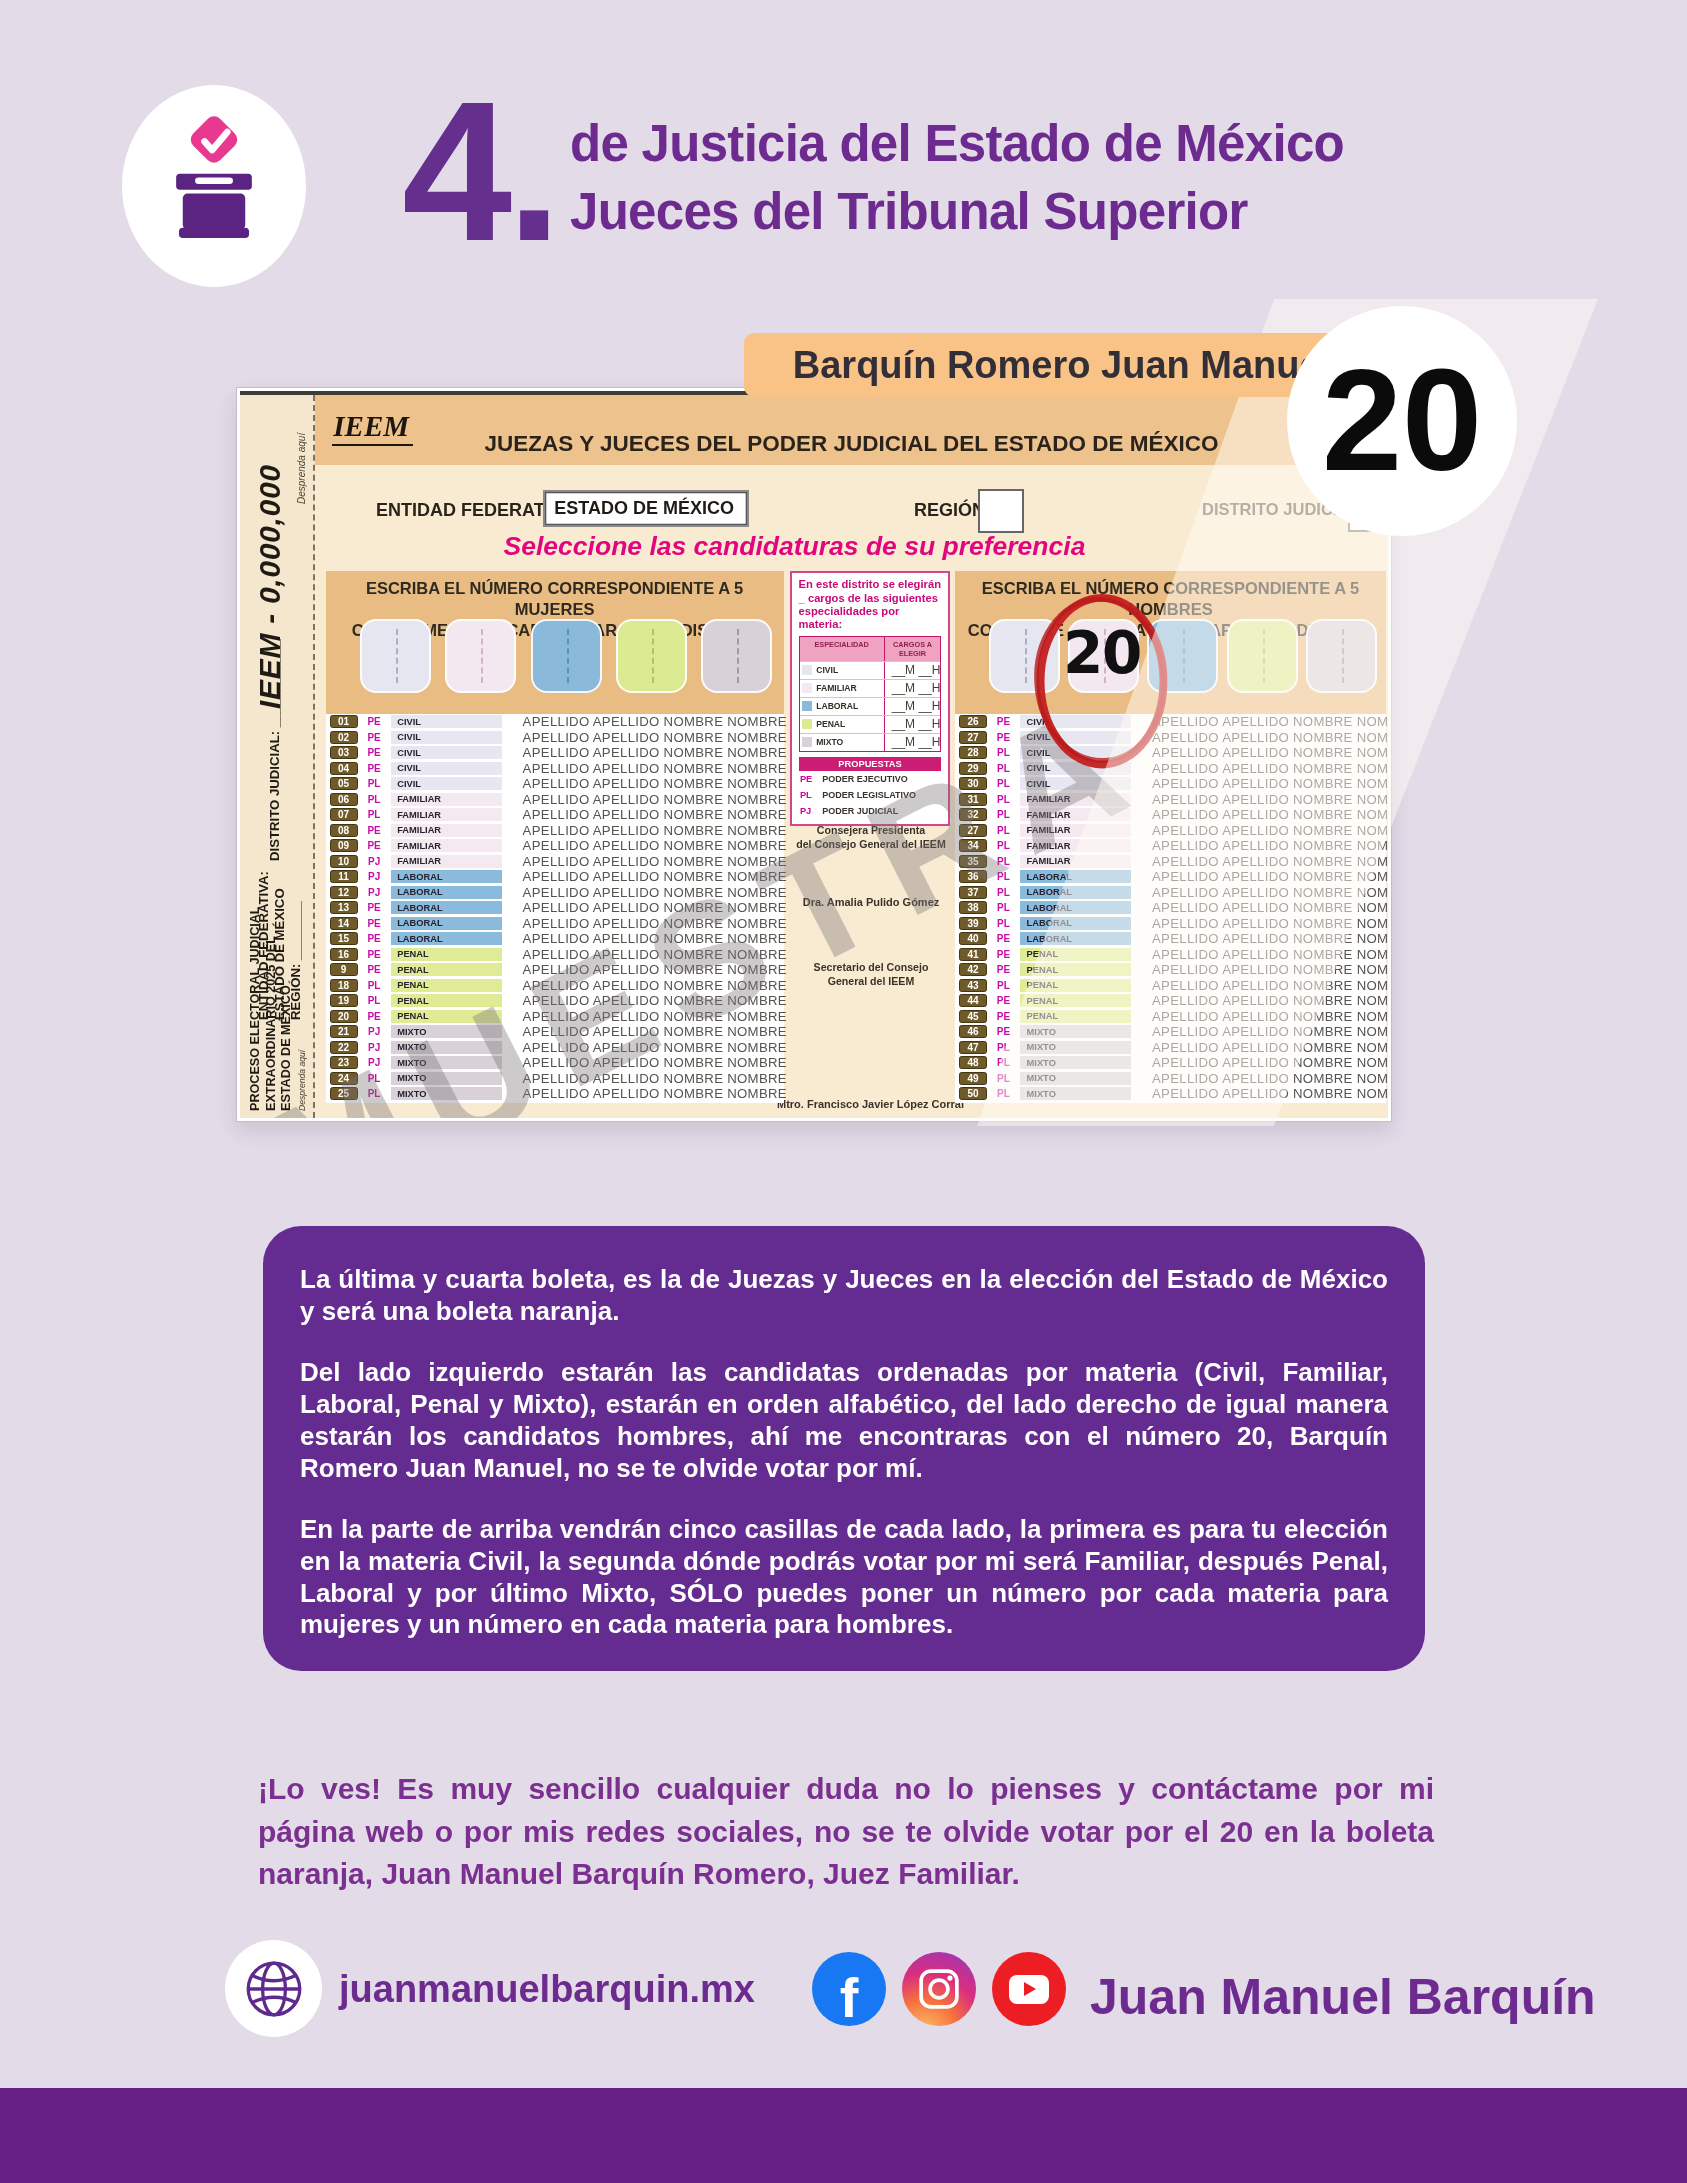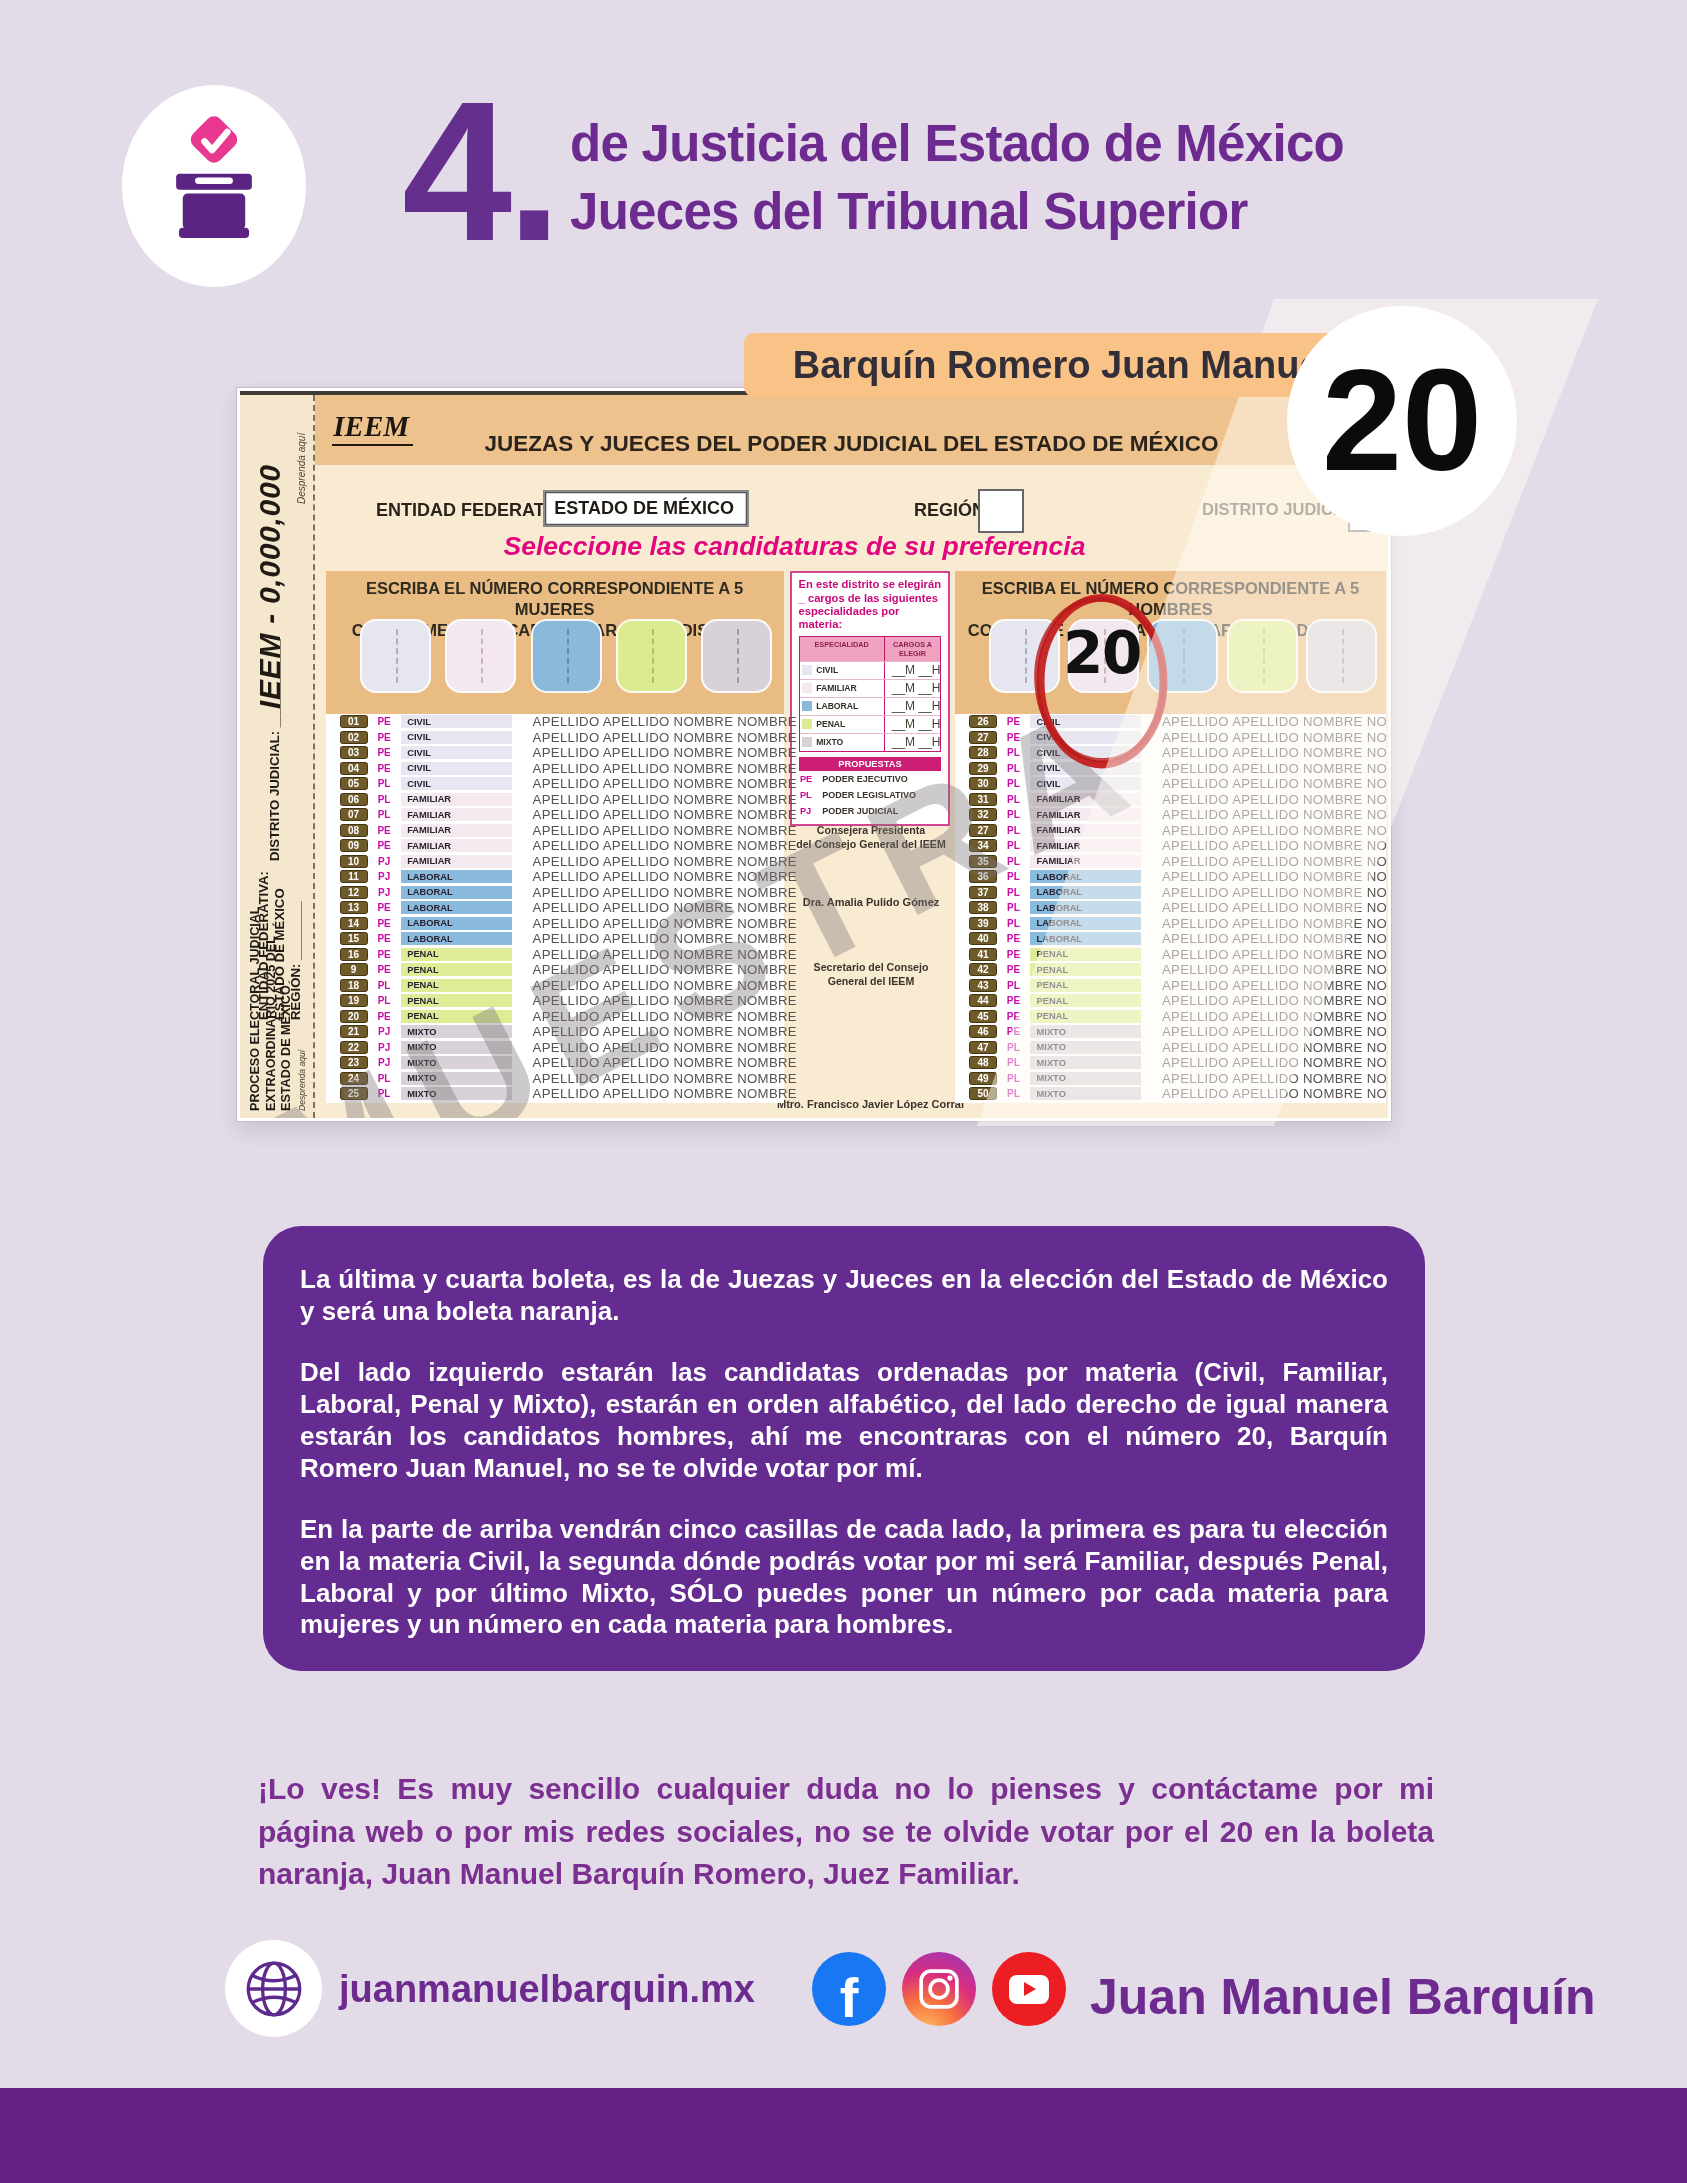--- a/index.html
+++ b/index.html
@@ -56,21 +56,21 @@
   #colblock-right{left:640px;width:431px}
   .colhead{position:absolute;top:6.6px;left:0;right:0;text-align:center;font-size:16.5px;font-weight:800;
            color:#2f2a20;line-height:1.3}
   .wbox{position:absolute;top:224px;width:71px;height:74px;border-radius:16px;border:2.6px solid rgba(255,255,255,.9);
         box-sizing:border-box}
   .wdash{position:absolute;left:50%;top:8px;bottom:8px;border-left:2.6px dashed;opacity:.75}
 
   .clist{position:absolute;top:319px;height:389px;background:#fff}
   #list-left{left:10.6px;width:458px}
   #list-right{left:640px;width:431px}
-  .crow{height:15.5px;display:flex;align-items:center;gap:4px;padding-left:14px}
+  .crow{height:15.5px;display:flex;align-items:center;gap:4px;padding-left:4px}
   .rnum{width:28px;height:13.2px;min-width:28px;font-size:10px;font-weight:700;color:#fff;background:#6f5a2a;
         border:1.3px solid #433613;border-radius:2.6px;display:flex;align-items:center;justify-content:center;box-sizing:border-box}
   .rcode{width:25px;height:13.2px;min-width:25px;background:#fff;color:#c80ca6;font-weight:800;font-size:10px;
          display:flex;align-items:center;justify-content:center}
   .rchip{width:111px;min-width:111px;height:13.2px;font-size:9.3px;font-weight:800;color:#26222e;display:flex;
          align-items:center;padding-left:6.6px;box-sizing:border-box}
   .rname{font-size:13.2px;color:#57534f;letter-spacing:0.3px;margin-left:17px;white-space:nowrap}
 
   
   #cpanel{position:absolute;left:475px;top:176px;width:160px;background:#fff;border:2.6px solid #d2458f;

